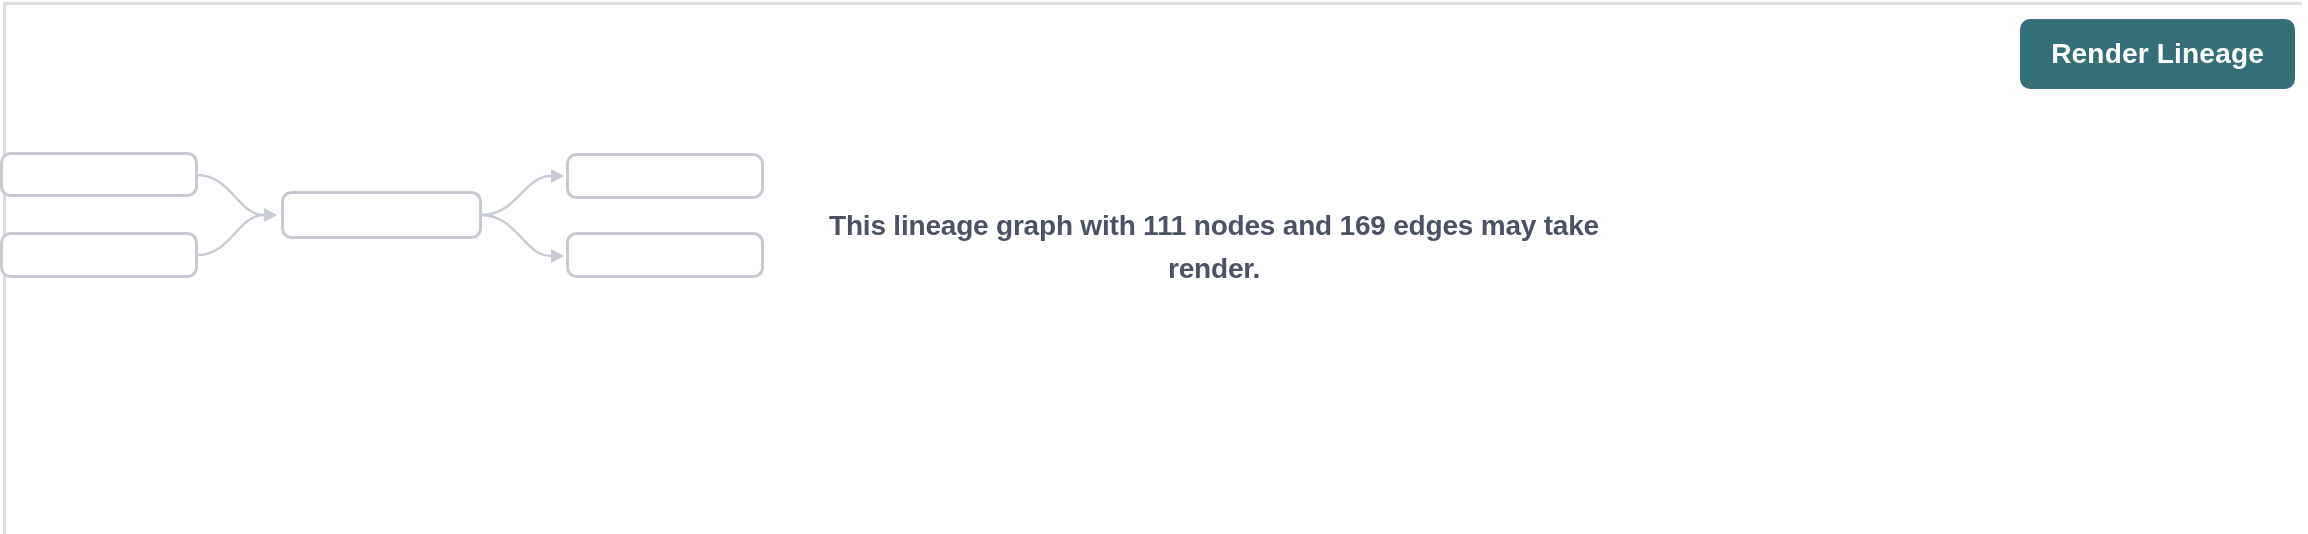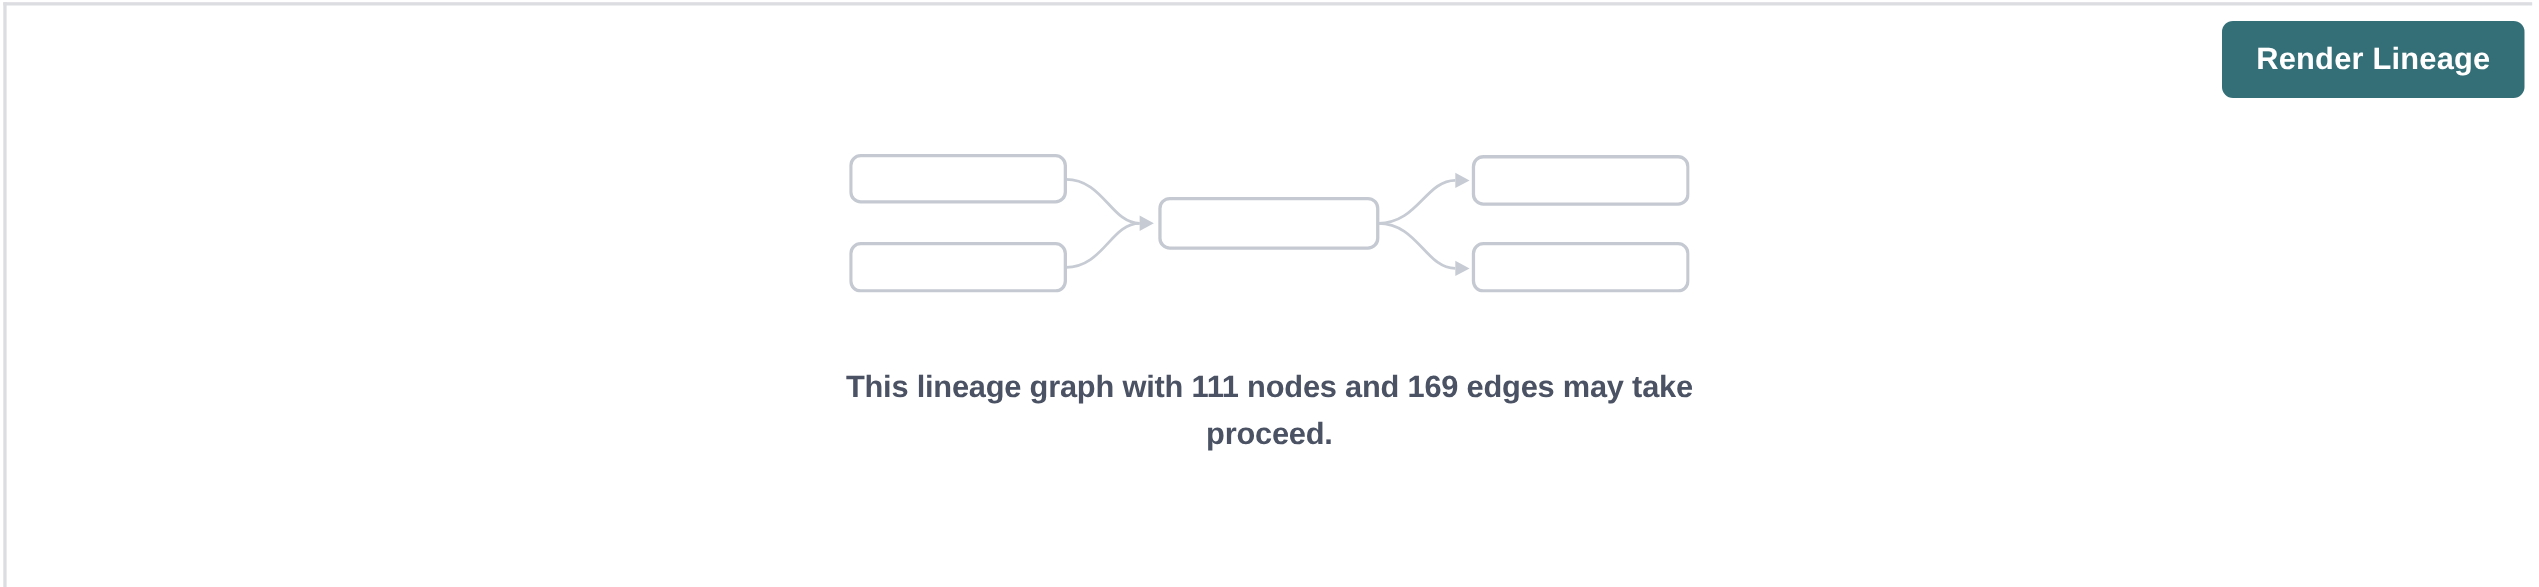--- a/index.html
+++ b/index.html
@@ -35,21 +35,20 @@
     border-radius: 10px;
     cursor: pointer;
     letter-spacing: 0.2px;
     margin-left: 37px;
   }
 
   .center-stack {
     position: absolute;
     top: 140px; left: 0; right: 0;
     display: flex;
-    flex-direction: column;
     align-items: center;
   }
 
   .mini-graph { display: block; }
 
   .message {
     margin-top: 64px;
     width: 900px;
     text-align: center;
     font-size: 28px;
@@ -89,18 +88,18 @@
         <rect x="1.5" y="1.5" width="195" height="42" rx="9"></rect>
         <rect x="1.5" y="81.5" width="195" height="43" rx="9"></rect>
         <rect x="282.5" y="40.5" width="198" height="45" rx="9"></rect>
         <rect x="567.5" y="2.5" width="195" height="43" rx="9"></rect>
         <rect x="567.5" y="81.5" width="195" height="43" rx="9"></rect>
       </g>
     </svg>
 
     <div class="message">
       <div>This lineage graph with 111 nodes and 169 edges may take</div>
-      <div>proceed.</div>
+      <div>render.</div>
     </div>
 
   </div>
 
 </div>
 
 </body></html>

